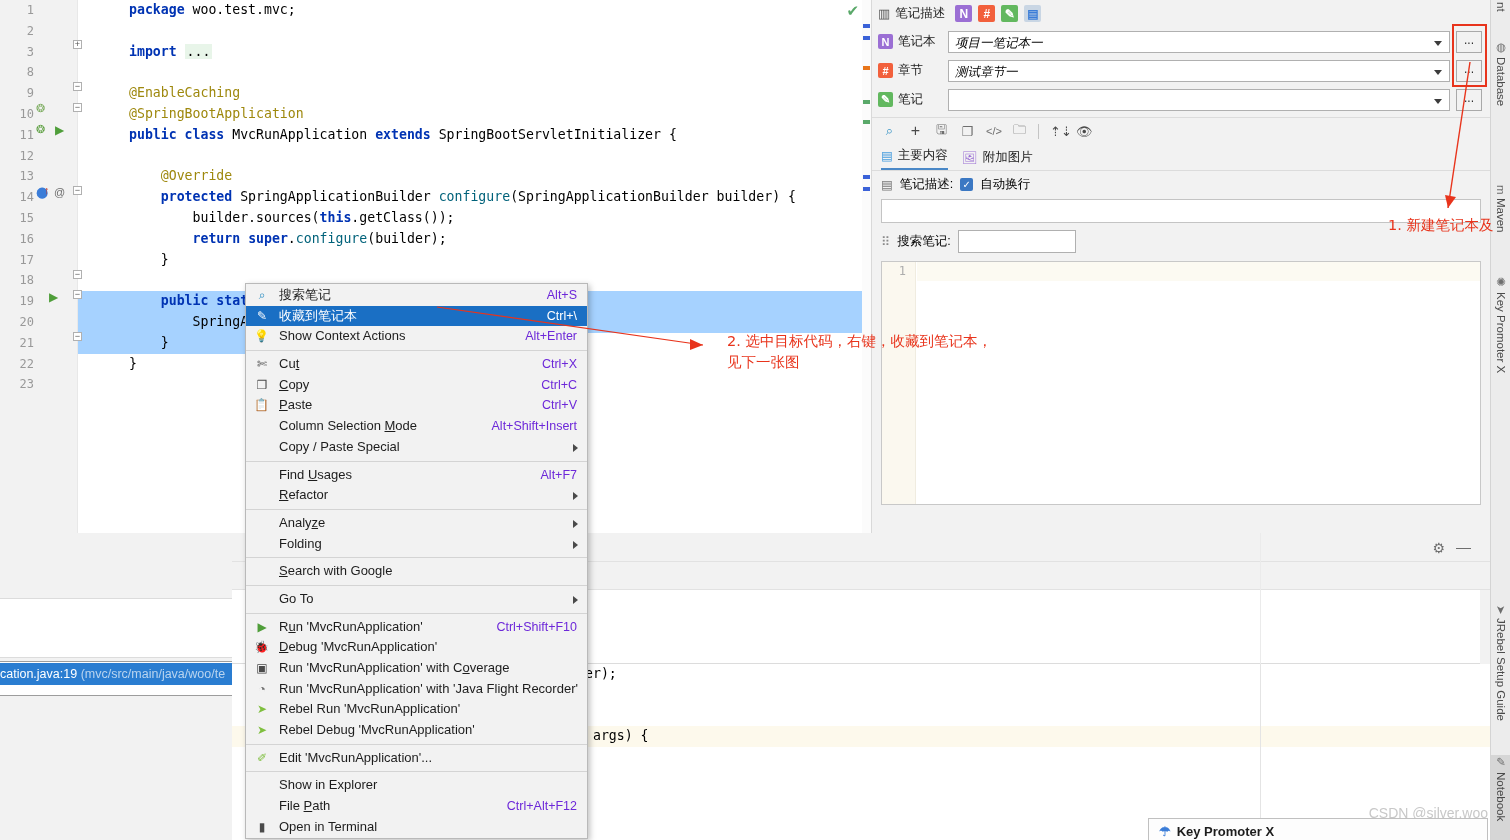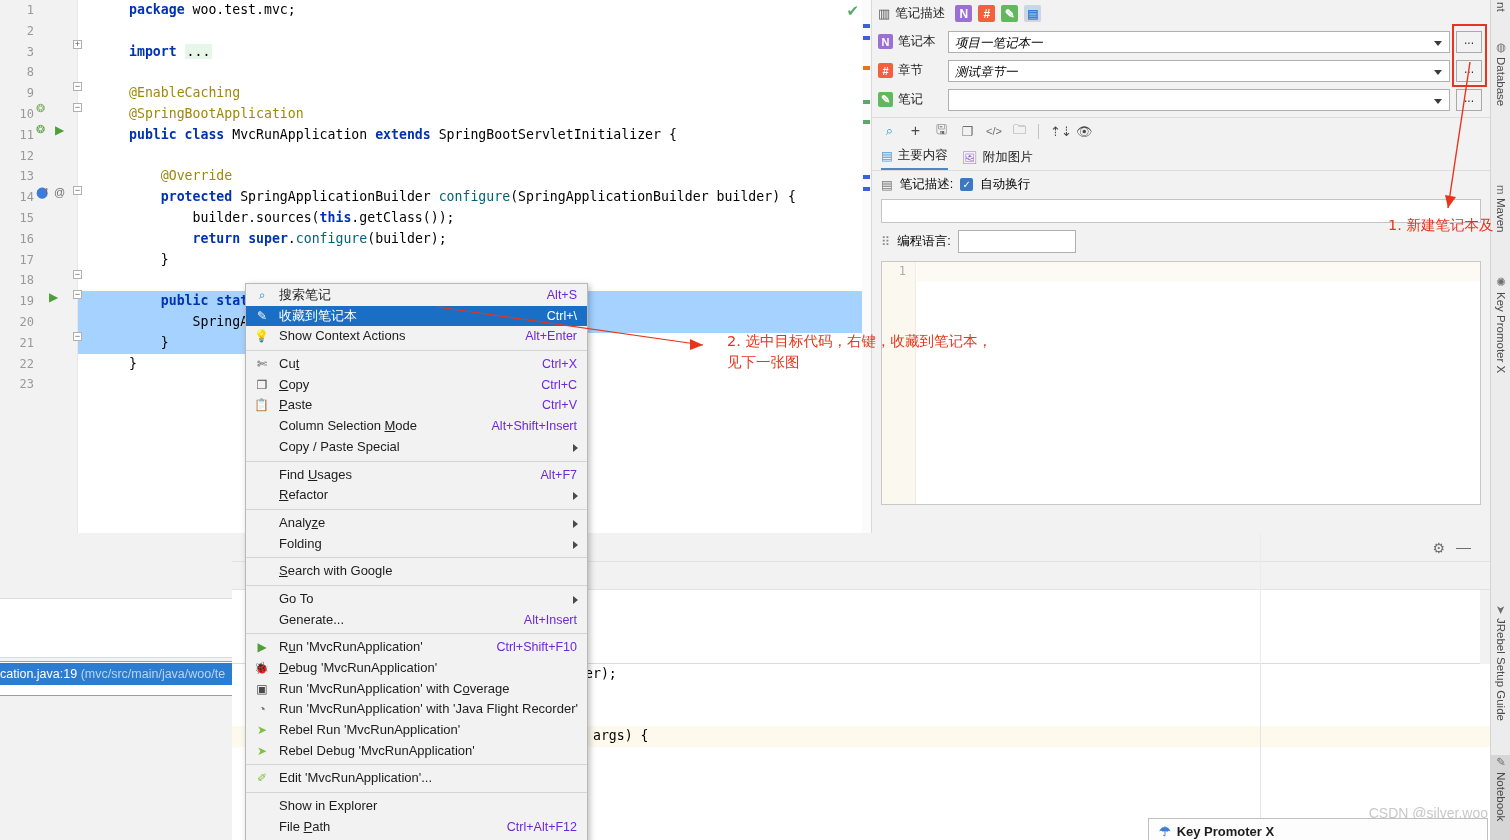--- a/index.html
+++ b/index.html
@@ -402,21 +402,21 @@
     <div class="desc-row">
       <span style="color:#7a7a7a;">▤</span>
       <span>笔记描述:</span>
       <span class="chk">✓</span>
       <span>自动换行</span>
     </div>
     <div class="desc-input"></div>
 
     <div class="lang-row">
       <span style="color:#8a8a8a;">⠿</span>
-      <span>编程语言:</span>
+      <span>搜索笔记:</span>
       <span class="lang-input"></span>
     </div>
 
     <div class="note-editor">
       <div class="note-ed-caretline"></div>
       <div class="note-ed-gutter"></div>
       <div class="note-ed-num">1</div>
     </div>
   </div>
 
@@ -460,21 +460,20 @@
       <div class="msep"></div>
       <div class="mi"><span>Find <span class="u">U</span>sages</span><span class="acc">Alt+F7</span></div>
       <div class="mi"><span><span class="u">R</span>efactor</span><span class="sub"></span></div>
       <div class="msep"></div>
       <div class="mi"><span>Analy<span class="u">z</span>e</span><span class="sub"></span></div>
       <div class="mi"><span>Folding</span><span class="sub"></span></div>
       <div class="msep"></div>
       <div class="mi"><span><span class="u">S</span>earch with Google</span></div>
       <div class="msep"></div>
       <div class="mi"><span>Go To</span><span class="sub"></span></div>
-      <div class="mi"><span>Generate...</span><span class="acc">Alt+Insert</span></div>
       <div class="msep"></div>
       <div class="mi"><span class="ico" style="color:#4f9e3a">▶</span><span>R<span class="u">u</span>n 'MvcRunApplication'</span><span class="acc">Ctrl+Shift+F10</span></div>
       <div class="mi"><span class="ico" style="color:#4f9e3a">🐞</span><span><span class="u">D</span>ebug 'MvcRunApplication'</span></div>
       <div class="mi"><span class="ico" style="color:#4a4a4a">▣</span><span>Run 'MvcRunApplication' with C<span class="u">o</span>verage</span></div>
       <div class="mi"><span class="ico" style="color:#6e6e6e">◔</span><span>Run 'MvcRunApplication' with 'Java Flight Recorder'</span></div>
       <div class="mi"><span class="ico" style="color:#7fbf3f">➤</span><span>Rebel Run 'MvcRunApplication'</span></div>
       <div class="mi"><span class="ico" style="color:#7fbf3f">➤</span><span>Rebel Debug 'MvcRunApplication'</span></div>
       <div class="msep"></div>
       <div class="mi"><span class="ico" style="color:#7fbf3f">✐</span><span>Edit 'MvcRunApplication'...</span></div>
       <div class="msep"></div>

